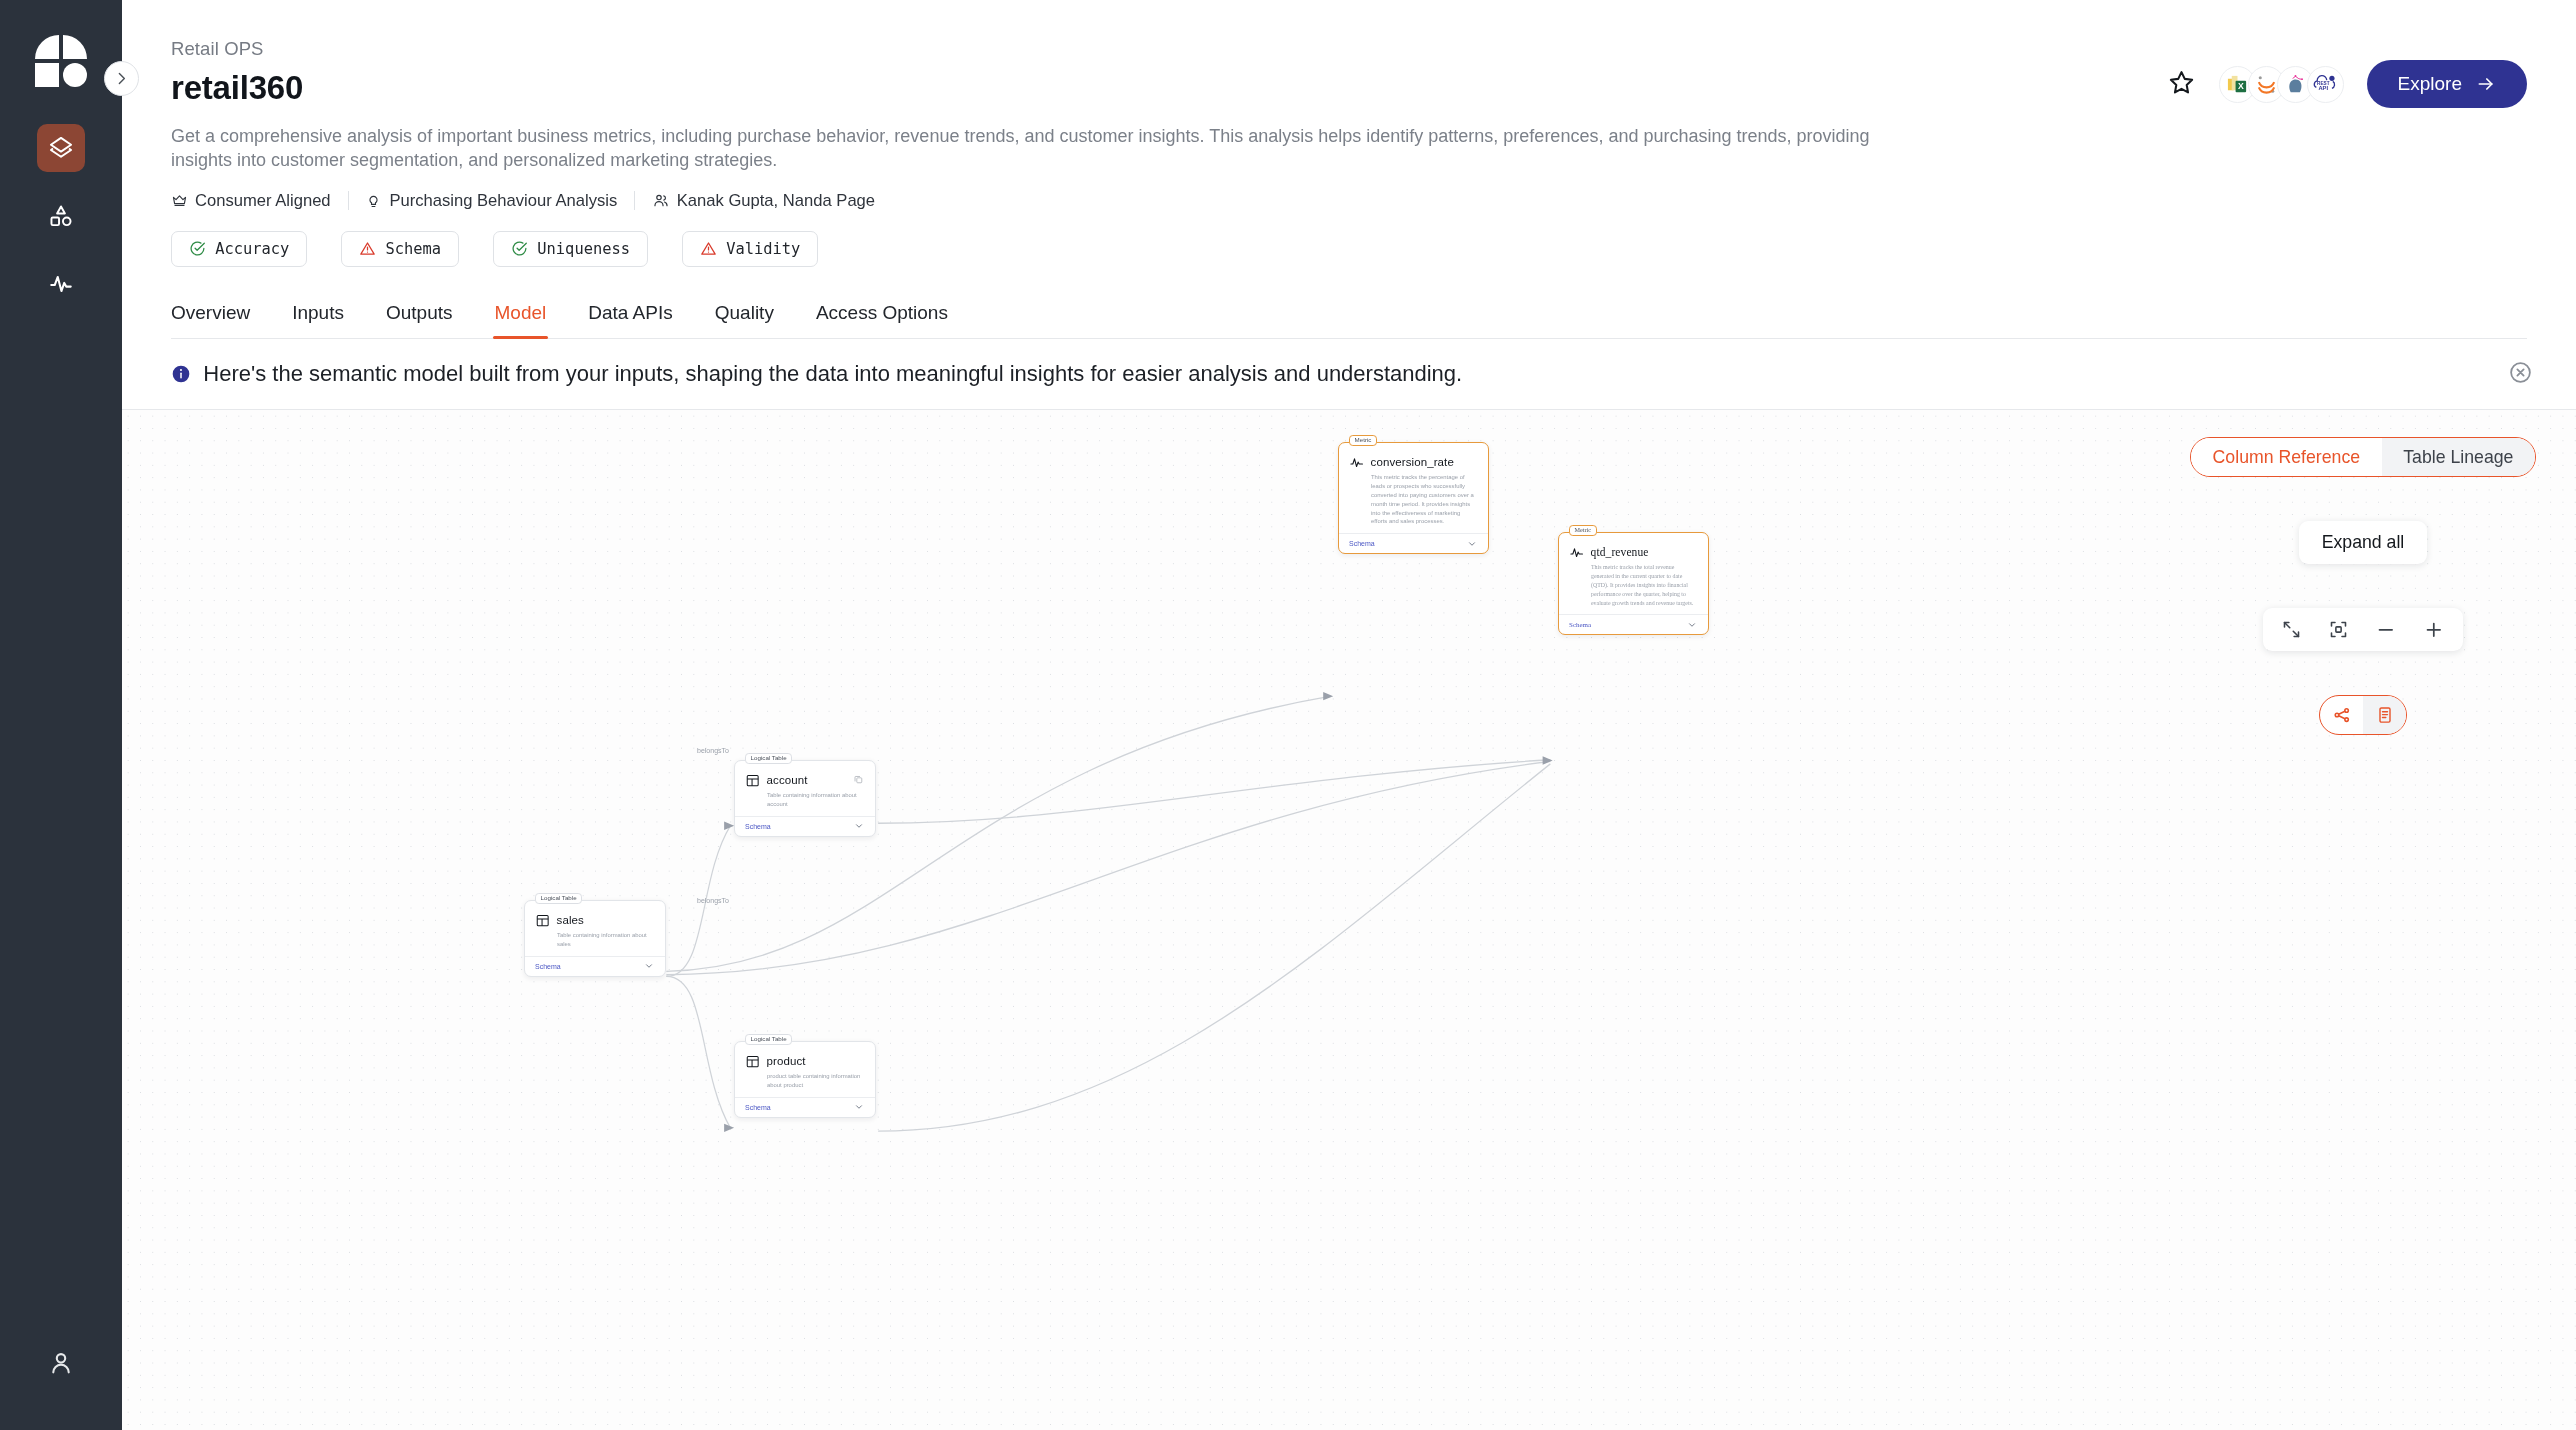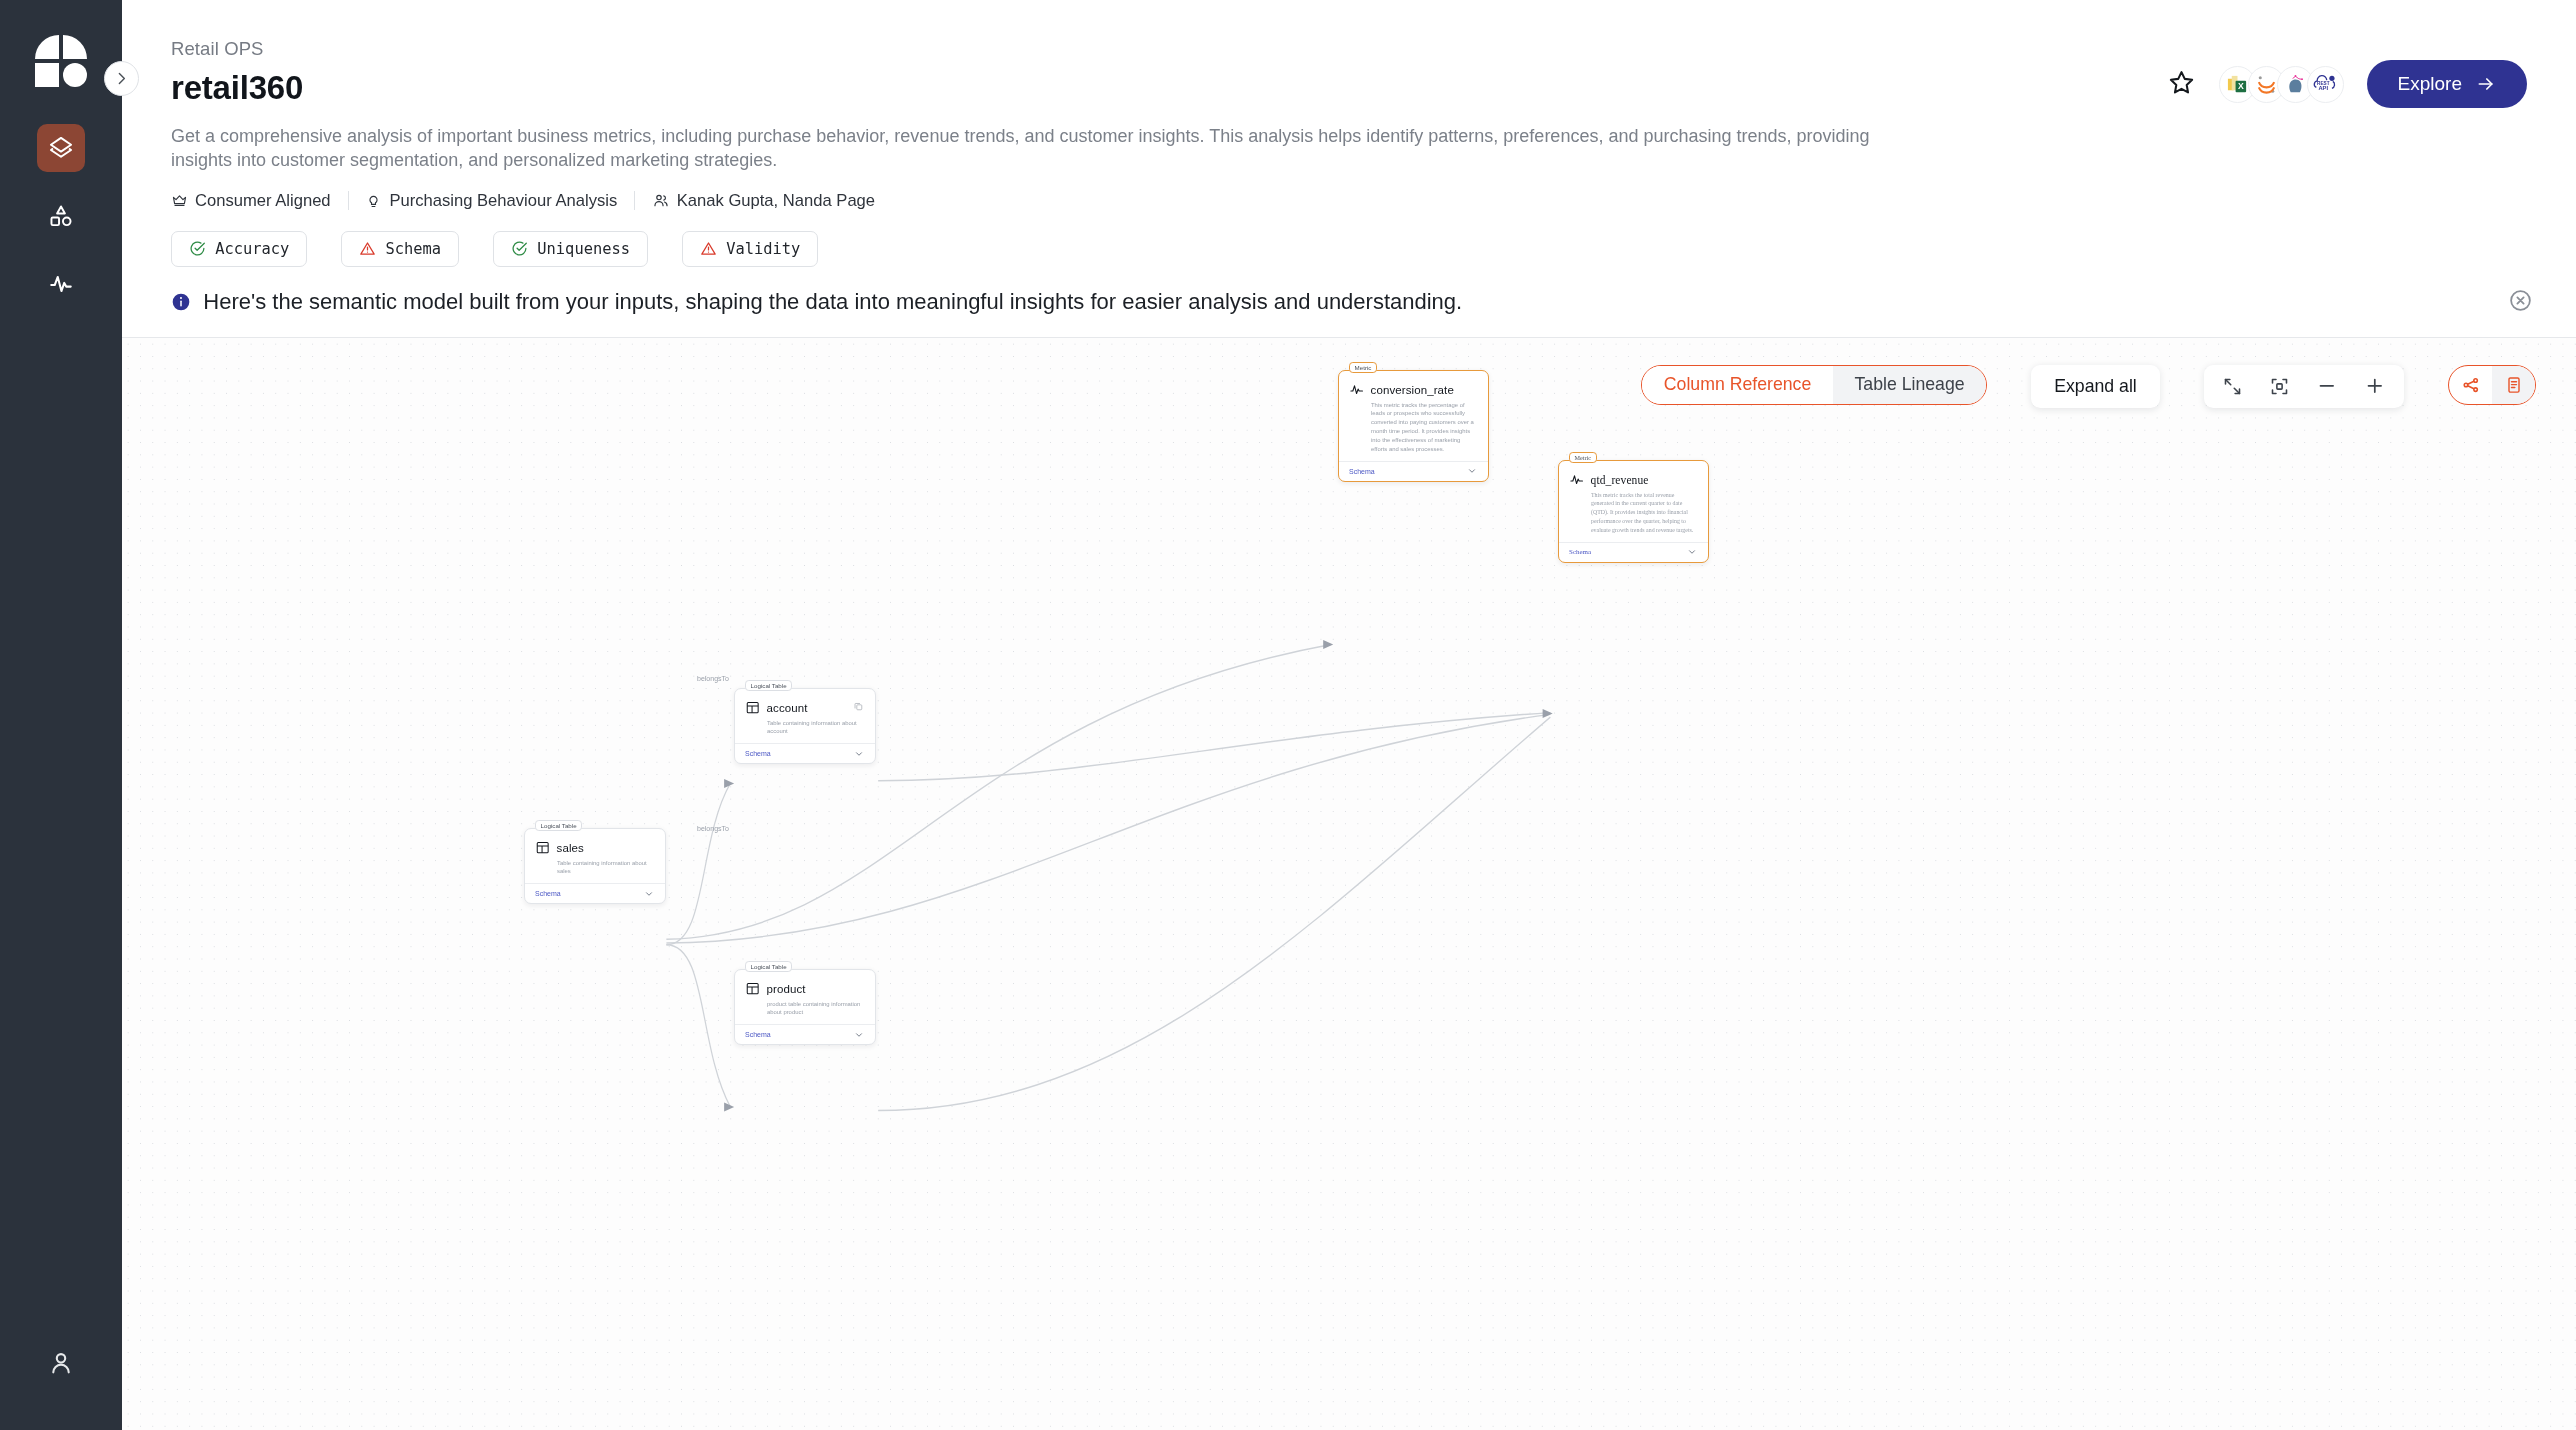--- a/index.html
+++ b/index.html
@@ -84,21 +84,21 @@
   .banner-close { position: absolute; right: 43px; top: 50%; transform: translateY(-50%); cursor: pointer; }
 
   
   .canvas {
     flex: 1; position: relative; overflow: hidden;
     background-color: #fdfdfd;
     background-image: radial-gradient(#d9dce0 0.9px, transparent 0.9px);
     background-size: 12.3px 12.3px;
   }
 
-  .toolbar { position: absolute; top: 27px; right: 40px; display: flex; align-items: flex-start; gap: 44px; z-index: 20; }
+  .toolbar { position: absolute; top: 27px; right: 40px; display: flex; align-items: center; gap: 44px; z-index: 20; flex-direction: column; }
 
   .seg {
     display: flex; border: 1.2px solid #e8542a; border-radius: 20px; overflow: hidden; background: #fff; height: 40px;
   }
   .seg-item {
     display: flex; align-items: center; padding: 0 21.6px; font-size: 17.7px; cursor: pointer;
   }
   .seg-item.active { color: #e8542a; background: #ffffff; }
   .seg-item.inactive { color: #3d424a; background: #f2f3f5; }
 
@@ -312,20 +312,29 @@
         </div>
         <div style="height:48px;background:#2f3392;color:#fff;border-radius:24px;padding:0 31px;display:flex;align-items:center;gap:14px;font-size:19px;cursor:pointer;">
           <span>Explore</span>
           <svg width="20" height="20" viewBox="0 0 24 24" fill="none" stroke="#fff" stroke-width="2" stroke-linecap="round" stroke-linejoin="round">
             <path d="M4 12h15"></path>
               <path d="M13 6l6 6-6 6"></path>
           </svg>
         </div>
       </div>
 
+      <div class="tabs">
+        <div class="tab">Overview</div>
+        <div class="tab">Inputs</div>
+        <div class="tab">Outputs</div>
+        <div class="tab active">Model</div>
+        <div class="tab">Data APIs</div>
+        <div class="tab">Quality</div>
+        <div class="tab">Access Options</div>
+      </div>
     </div>
 
     <div class="banner">
       <div class="banner-inner">
         <svg width="20" height="20" viewBox="0 0 24 24">
           <circle cx="12" cy="12" r="10" fill="#2f3392"></circle>
           <rect x="11.1" y="10.3" width="1.8" height="7" fill="#fff" rx=".9"></rect>
           <circle cx="12" cy="7.2" r="1.25" fill="#fff"></circle>
         </svg>
         <div class="banner-text">Here's the semantic model built from your inputs, shaping the data into meaningful insights for easier analysis and understanding.</div>

